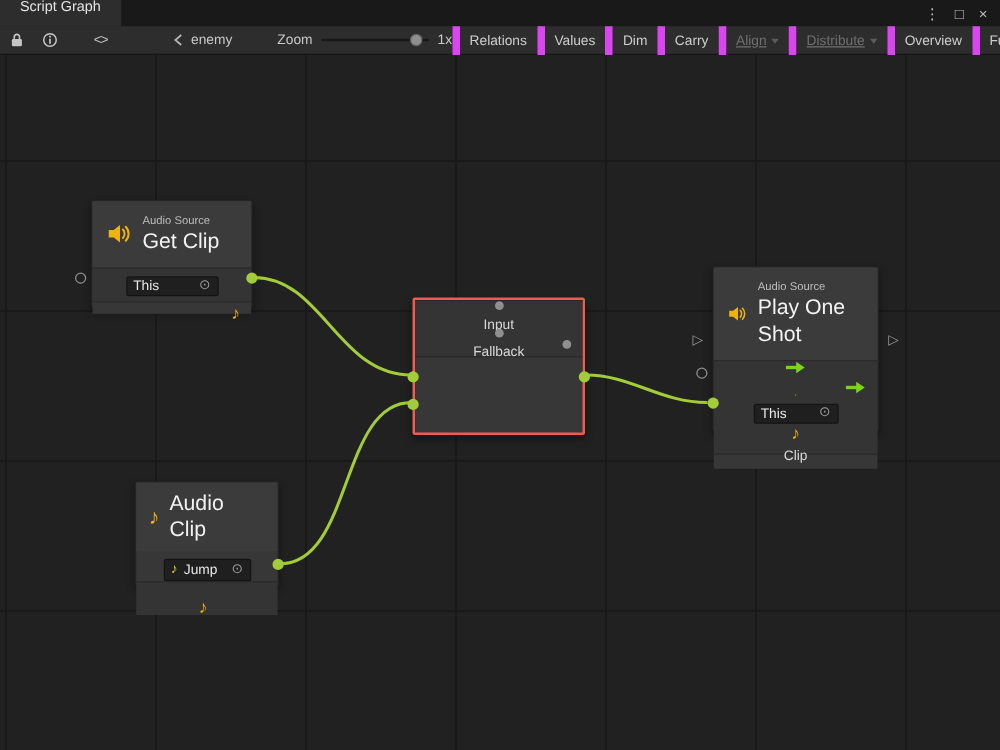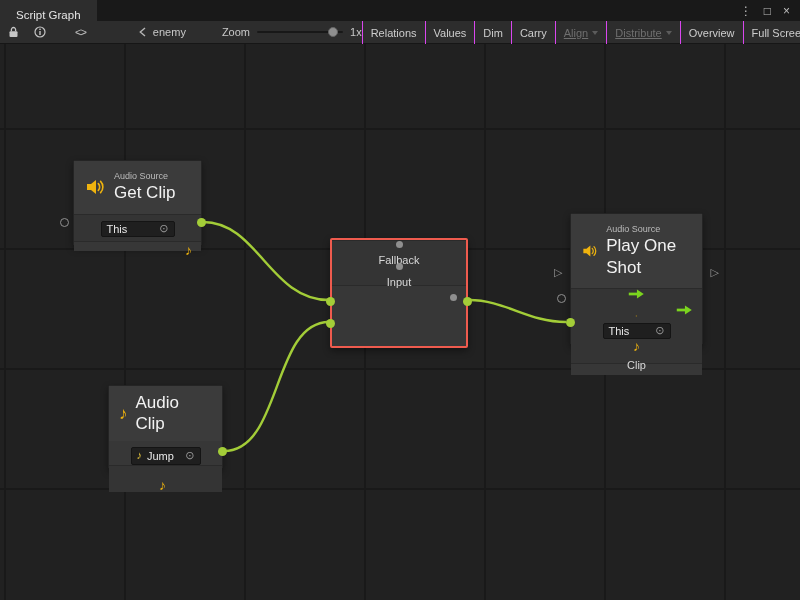--- a/index.html
+++ b/index.html
@@ -3,41 +3,41 @@
 <meta charset="utf-8">
 <style>
   * { margin:0; padding:0; box-sizing:border-box; }
   html,body { width:800px; height:600px; background:#191919; overflow:hidden;
               font-family:"Liberation Sans", sans-serif; }
   .app { position:relative; width:800px; height:600px; }
 
   
   .tabbar { position:absolute; top:0; left:0; right:0; height:21px; background:#191919;
             display:flex; align-items:stretch; }
-  .tab { background:#2d2d2d; padding:0 16px; display:flex; align-items:flex-end;
+  .tab { background:#2d2d2d; padding:0 16px; display:flex; align-items:flex-start;
          font-size:11.5px; color:#e4e4e4; }
   .win-controls { margin-left:auto; display:flex; align-items:center; gap:12px;
                   padding-right:10px; color:#bdbdbd; font-size:12px; }
   .win-controls span { cursor:default; line-height:1; }
 
   
   .toolbar { position:absolute; top:21px; left:0; right:0; height:23px; background:#2d2d2d;
              border-bottom:1px solid #161616; display:flex; align-items:center;
              font-size:11px; color:#c8c8c8; }
   .tb-icon { display:flex; align-items:center; justify-content:center; height:100%; }
   .tb-sep { width:1px; height:100%; background:#222; }
   .code-glyph { font-size:11px; letter-spacing:-1px; color:#c2c2c2; }
   .breadcrumb { display:flex; align-items:center; gap:5px; }
   .zoom-group { display:flex; align-items:center; gap:7px; }
   .zoom-track { position:relative; width:86px; height:2px; background:#181818; border-radius:1px; }
   .zoom-knob { position:absolute; right:5px; top:-4px; width:10px; height:10px;
                border-radius:50%; background:#8f8f8f; border:1px solid #646464; }
   .tb-buttons { margin-left:auto; display:flex; height:100%; }
   .tb-btn { display:flex; align-items:center; gap:4px; padding:12px 8px; height:100%;
-            border-left:1px solid #d946ef; color:#cdcdcd; white-space:nowrap;justify-content:center; }
+            border-left:6px solid #d946ef; color:#cdcdcd; white-space:nowrap;justify-content:center; }
   .tb-btn.disabled { color:#6f6f6f;text-decoration:underline; }
   .caret { width:0; height:0; border-left:3.5px solid transparent;
            border-right:3.5px solid transparent; border-top:4px solid #8a8a8a; }
   .tb-btn.disabled .caret { border-top-color:#5c5c5c; }
 
   
   .canvas { position:absolute; top:44px; left:0; width:800px; height:556px;
             background-color:#212121;
             background-image:
               linear-gradient(#191919 2px, transparent 2px),
@@ -194,26 +194,26 @@
       </div>
       <div class="nstrip" style="height:10px;"></div>
       <div class="ring-port" style="left:-14px; top:57px;"></div>
       <div class="edge-dot" style="right:-5px; top:57px;"></div>
     </div>
 
     <div class="node selected" style="left:330px; top:194px; width:138px; height:110px;">
       <div class="nbody">
         <div class="prow" style="height:22px;">
           <span class="pdot"></span>
-          <span>Fallback</span>
+          <span>Input</span>
+          <span class="pdot" style="margin-left:auto;"></span>
         </div>
         <div class="prow" style="height:22px;">
           <span class="pdot"></span>
-          <span>Input</span>
-          <span class="pdot" style="margin-left:auto;"></span>
+          <span>Fallback</span>
         </div>
       </div>
       <div class="nstrip" style="height:12px;"></div>
       <div class="edge-dot" style="left:-6px; top:57px;"></div>
       <div class="edge-dot" style="left:-6px; top:79px;"></div>
       <div class="edge-dot" style="right:-6px; top:57px;"></div>
     </div>
 
     <div class="node" style="left:108px; top:341px; width:115px; height:84px;">
       <div class="nheader" style="padding:6px 10px;">

